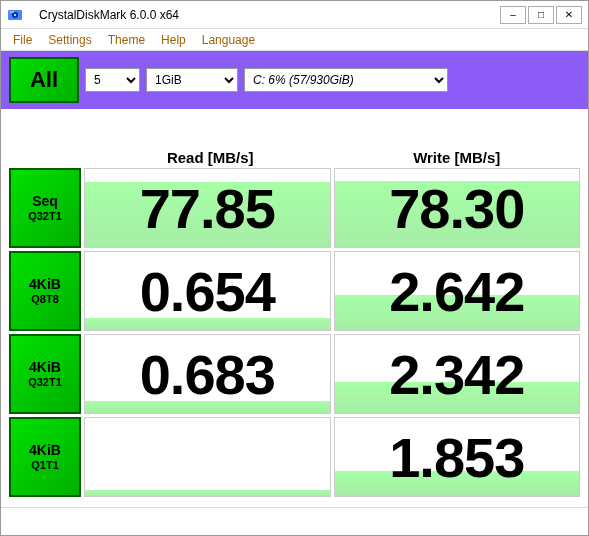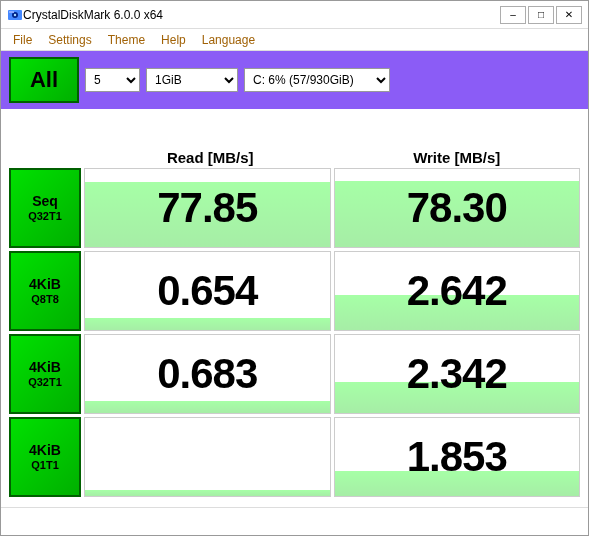--- a/index.html
+++ b/index.html
@@ -18,20 +18,21 @@
       display: flex;
       flex-direction: column;
     }
     .title-bar {
       background: #fff;
       display: flex;
       align-items: center;
       padding: 4px 6px;
       border-bottom: 1px solid #ddd;
       height: 28px;
+      gap: 16px;
     }
     .title-bar-text {
       font-size: 12px;
       color: #000;
       flex: 1;
     }
     .title-bar-controls {
       display: flex;
       gap: 2px;
     }
@@ -84,21 +85,21 @@
     .select-box {
       height: 24px;
       font-size: 12px;
       border: 1px solid #999;
       background: #fff;
       cursor: pointer;
       padding: 0 4px;
     }
     .select-num { width: 55px; }
     .select-size { width: 92px; }
-    .select-drive { width: 146px; }
+    .select-drive { width: 204px; font-style: italic; }
     .main-content {
       flex: 1;
       padding: 4px 8px;
       display: flex;
       flex-direction: column;
       gap: 0;
       margin-top: 36px;
     }
     .header-row {
       display: flex;
@@ -150,21 +151,21 @@
       background: #fff;
     }
     .value-bar {
       position: absolute;
       bottom: 0;
       left: 0;
       background: linear-gradient(to top, #00cc00, #00ff00);
       opacity: 0.35;
     }
     .value-text {
-      font-size: 42px;
+      font-size: 56px;
       font-weight: bold;
       color: #000;
       position: relative;
       z-index: 1;
       letter-spacing: -1px;
     }
     .bottom-bar {
       height: 28px;
       border-top: 1px solid #ddd;
       background: #fff;

